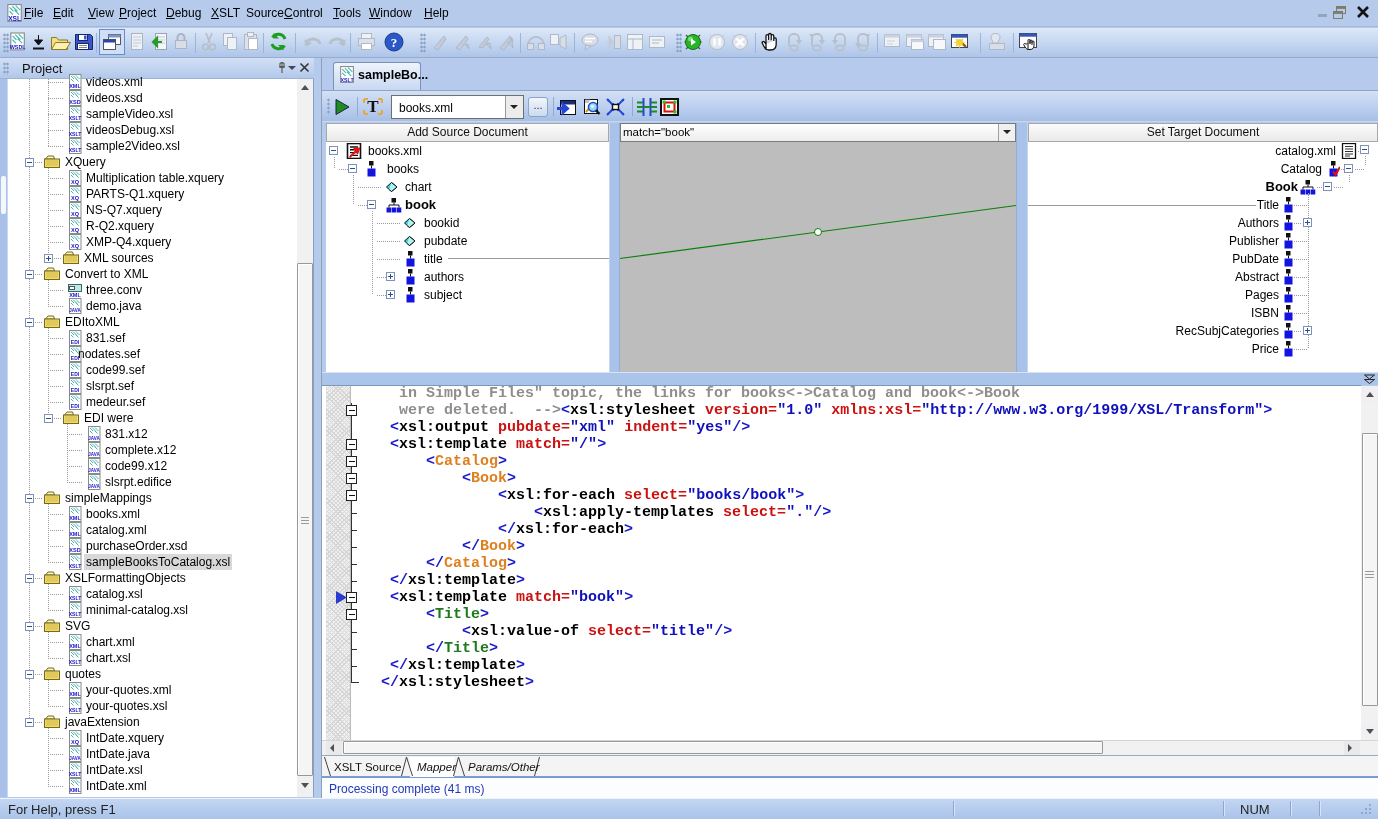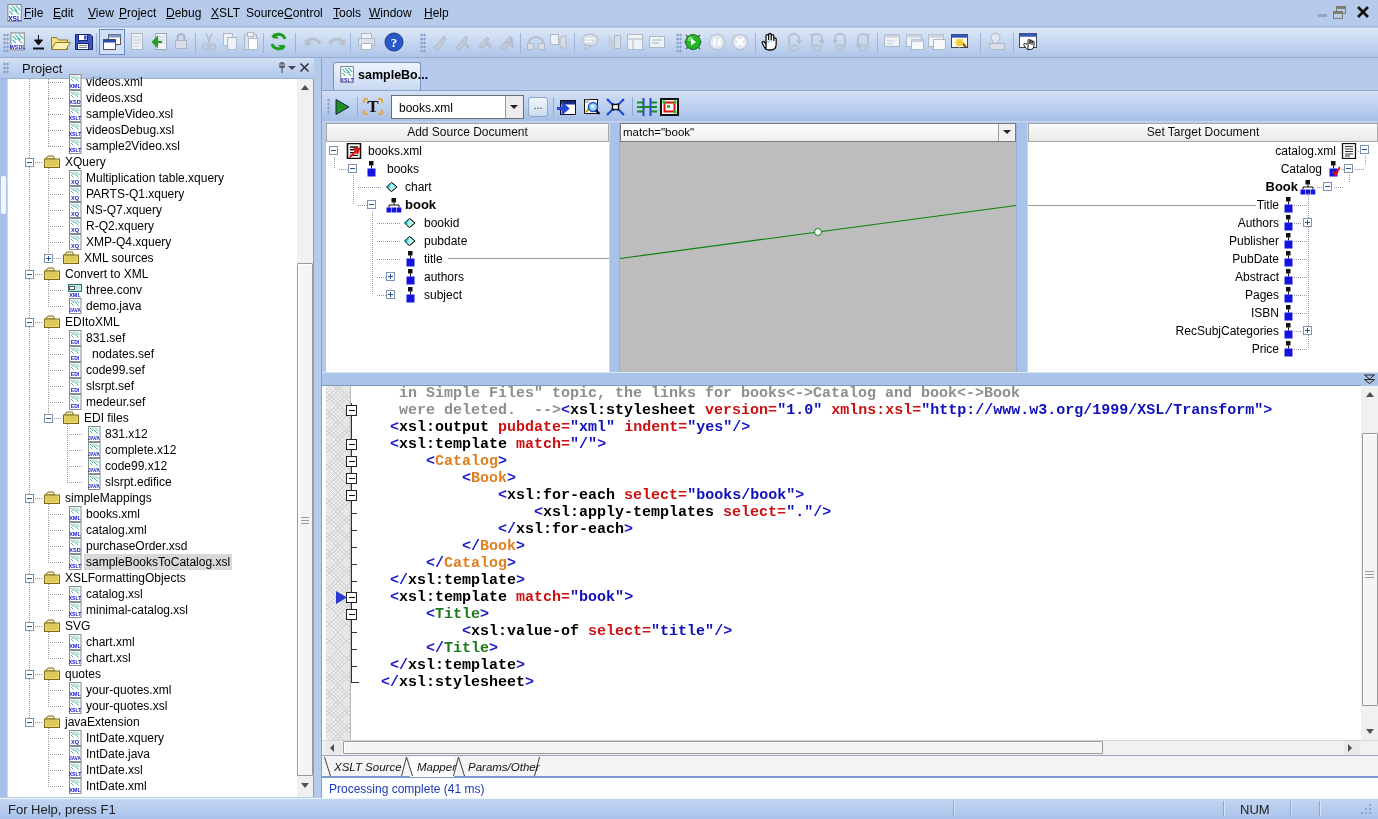--- a/index.html
+++ b/index.html
@@ -464,21 +464,21 @@
 <span class="pl" style="left:65px;top:314px">EDItoXML</span>
 <div class="hdot" style="left:48px;top:338px;width:16px"></div>
 <svg class="ab" style="left:67px;top:330px" width="16" height="16">
         <use href="#fEDI"></use>
       </svg>
 <span class="pl" style="left:86px;top:330px">831.sef</span>
 <div class="hdot" style="left:48px;top:354px;width:16px"></div>
 <svg class="ab" style="left:67px;top:346px" width="16" height="16">
         <use href="#fEDI"></use>
       </svg>
-<span class="pl" style="left:92px;top:346px">nodates.sef</span>
+<span class="pl" style="left:78px;top:346px">nodates.sef</span>
 <div class="hdot" style="left:48px;top:370px;width:16px"></div>
 <svg class="ab" style="left:67px;top:362px" width="16" height="16">
         <use href="#fEDI"></use>
       </svg>
 <span class="pl" style="left:86px;top:362px">code99.sef</span>
 <div class="hdot" style="left:48px;top:386px;width:16px"></div>
 <svg class="ab" style="left:67px;top:378px" width="16" height="16">
         <use href="#fEDI"></use>
       </svg>
 <span class="pl" style="left:86px;top:378px">slsrpt.sef</span>
@@ -487,21 +487,21 @@
         <use href="#fEDI"></use>
       </svg>
 <span class="pl" style="left:86px;top:394px">medeur.sef</span>
 <div class="hdot" style="left:54px;top:418px;width:8px"></div>
 <div class="exp" style="left:44px;top:414px">
         <div class="h"></div>
       </div>
 <svg class="ab" style="left:63px;top:410px" width="16" height="16">
         <use href="#fold"></use>
       </svg>
-<span class="pl" style="left:84px;top:410px">EDI files</span>
+<span class="pl" style="left:84px;top:410px">EDI were</span>
 <div class="hdot" style="left:67px;top:434px;width:16px"></div>
 <svg class="ab" style="left:86px;top:426px" width="16" height="16">
         <use href="#fJAVA"></use>
       </svg>
 <span class="pl" style="left:105px;top:426px">831.x12</span>
 <div class="hdot" style="left:67px;top:450px;width:16px"></div>
 <svg class="ab" style="left:86px;top:442px" width="16" height="16">
         <use href="#fJAVA"></use>
       </svg>
 <span class="pl" style="left:105px;top:442px">complete.x12</span>
@@ -958,21 +958,21 @@
       </svg>
 <svg class="ab" style="left:453px;top:757px" width="6" height="19">
         <line x1="5.5" y1="0" x2="0.5" y2="19" stroke="#404040"></line>
       </svg>
 <svg class="ab" style="left:458px;top:757px" width="7" height="19">
         <line x1="0.5" y1="0" x2="6.5" y2="19" stroke="#404040"></line>
       </svg>
 <svg class="ab" style="left:534px;top:757px" width="6" height="19">
         <line x1="5.5" y1="0" x2="0.5" y2="19" stroke="#404040"></line>
       </svg>
-<span class="ab" style="left:334px;top:761px;font-size:11.5px;font-style:italic;color:#111">XSLT Source</span>
+<span class="ab" style="left:334px;top:761px;font-size:11.5px;color:#111">XSLT Source</span>
 <span class="ab" style="left:417px;top:761px;font-size:11.5px;font-style:italic;color:#111">Mapper</span>
 <span class="ab" style="left:468px;top:761px;font-size:11.5px;font-style:italic;color:#111">Params/Other</span>
 </div>
 <div class="ab" style="left:322px;top:778px;width:1056px;height:20px;background:#fbfdff"></div>
 <span class="ab" style="left:329px;top:782px;font-size:12px;color:#2439b8">Processing complete (41 ms)</span>
 
 <div class="ab" style="left:0;top:798px;width:1378px;height:21px;background:linear-gradient(#c3d6f2,#a9c3ea);border-top:1px solid #eef4fc"></div>
 <span class="ab" style="left:8px;top:802px;font-size:13px;color:#222">For Help, press F1</span>
 <div class="ab" style="left:953px;top:801px;width:1px;height:15px;background:#8fa6c8;box-shadow:1px 0 #d7e3f6"></div>
 <div class="ab" style="left:1223px;top:801px;width:1px;height:15px;background:#8fa6c8;box-shadow:1px 0 #d7e3f6"></div>

